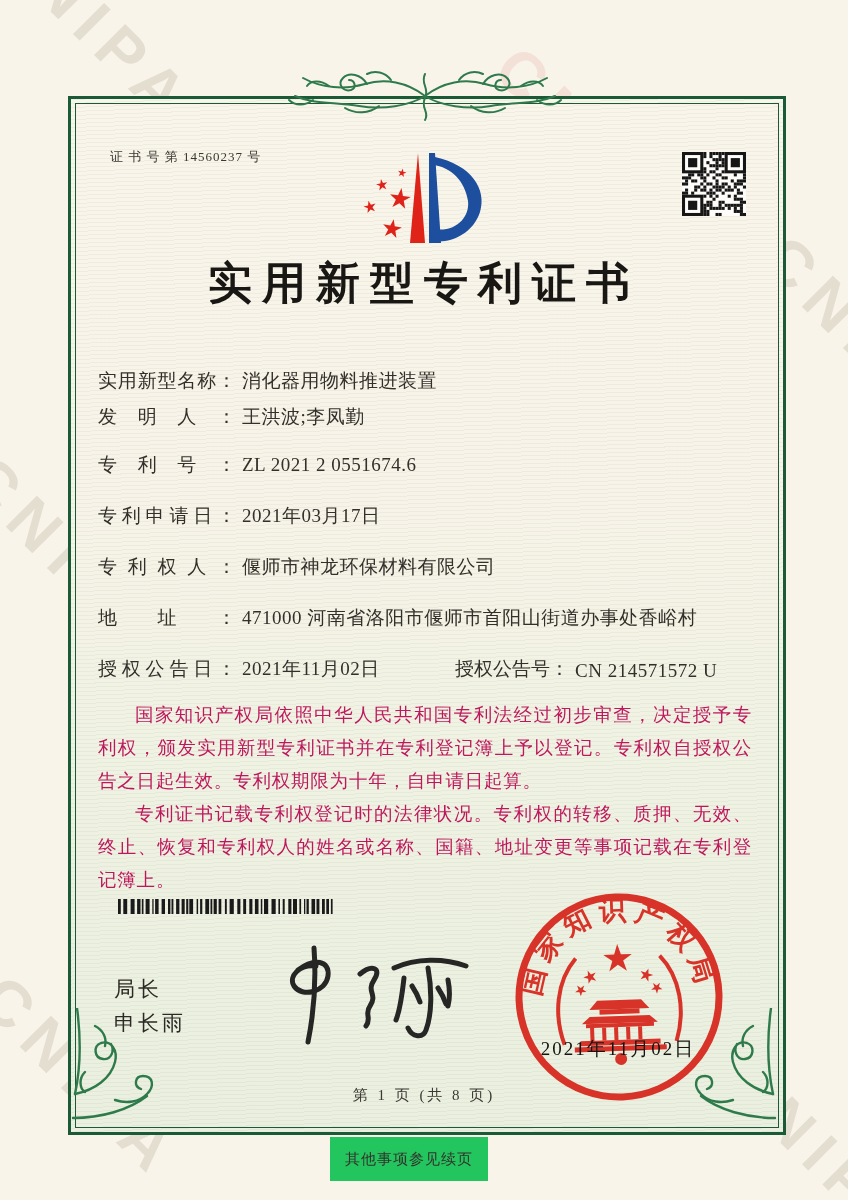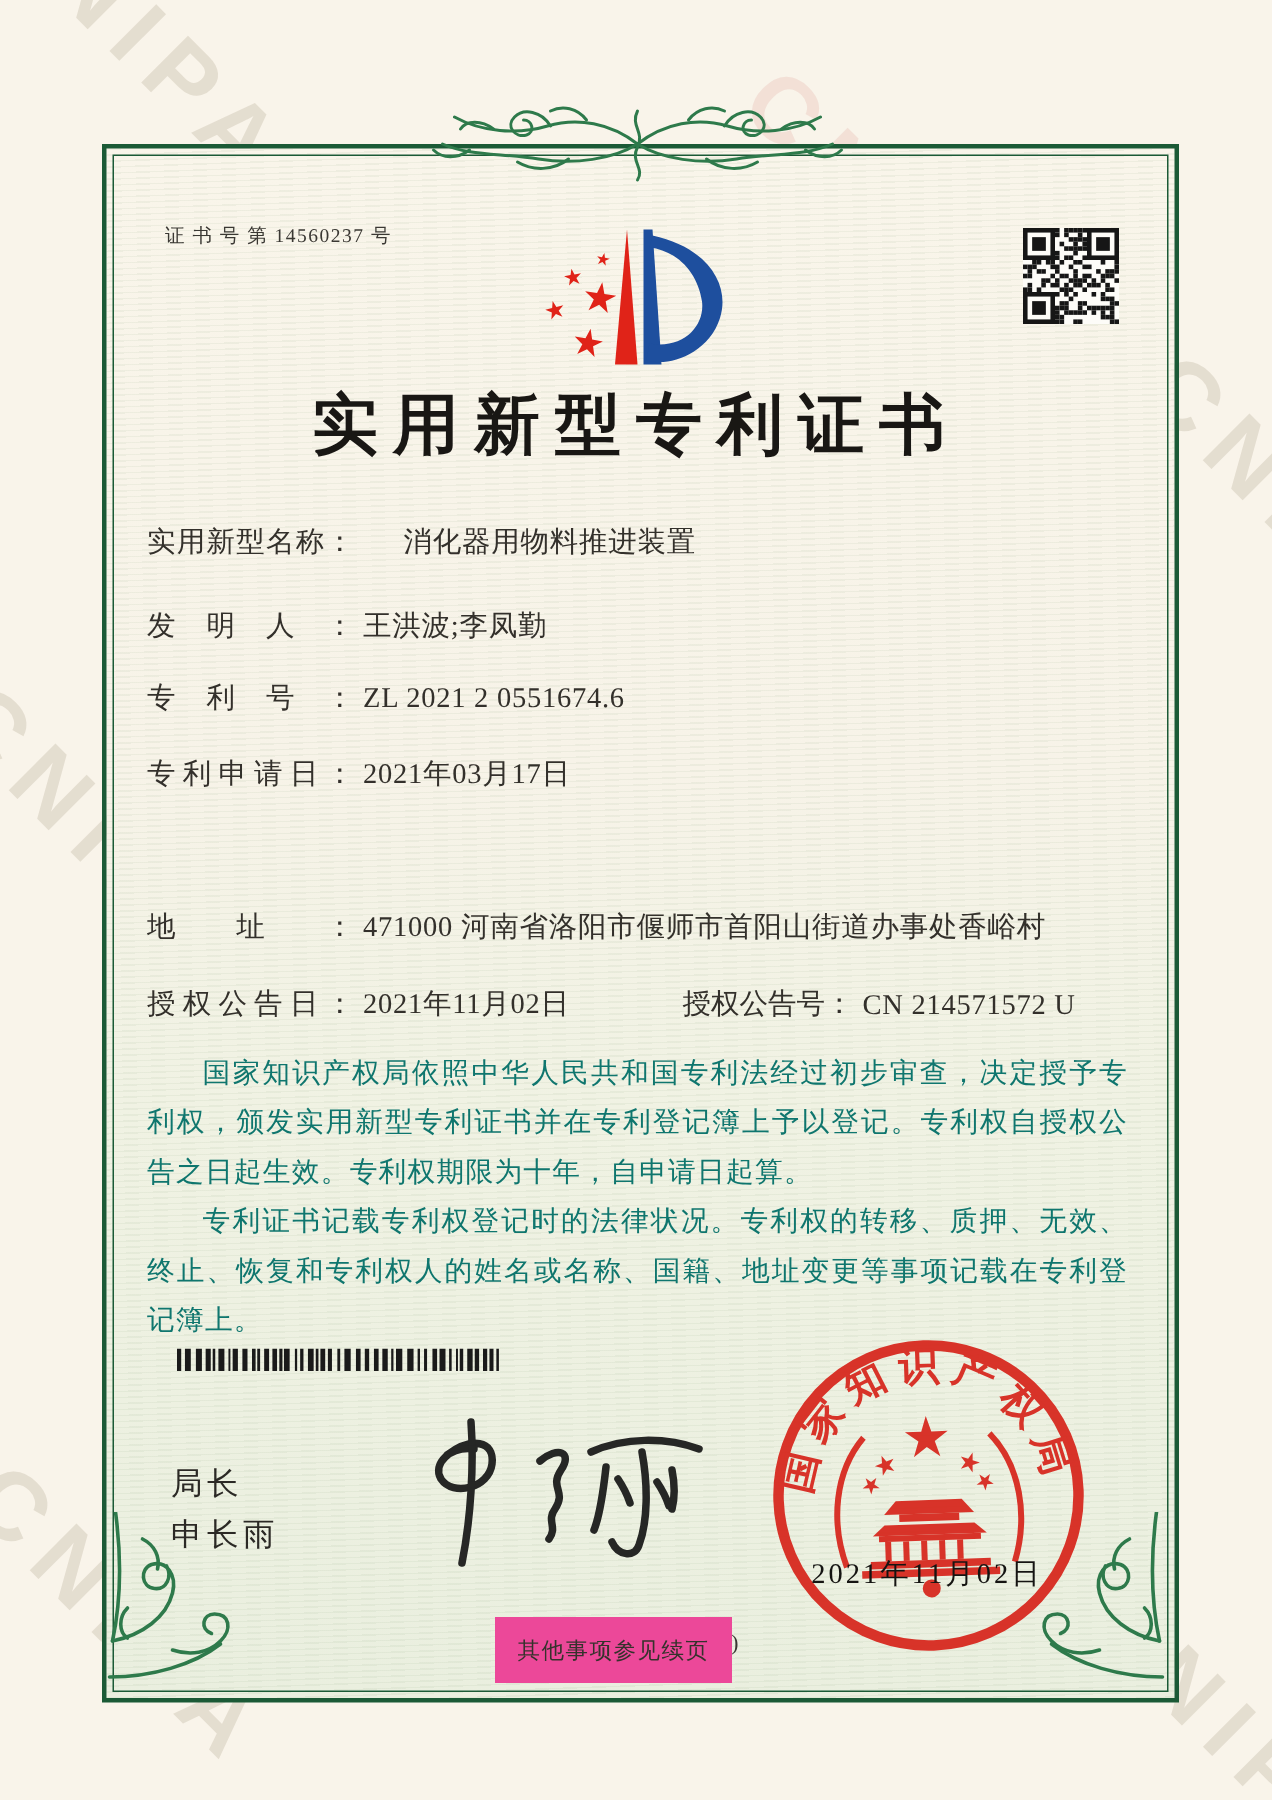--- a/index.html
+++ b/index.html
@@ -49,42 +49,42 @@
   .frow{position:absolute;left:98px;display:flex;align-items:baseline;font-size:19px;color:#33302b;white-space:nowrap;}
   .flab{display:inline-block;width:138px;flex:none;text-align:justify;text-align-last:justify;margin-right:6px;}
   .fval{letter-spacing:0.5px;}
   .pair1{display:flex;align-items:flex-end;width:357px;flex:none;}
   .pair2{display:flex;align-items:flex-end;}
   .flab2{flex:none;margin-right:6px;}
 
   
   .body-text{
     position:absolute;left:98px;top:700px;width:654px;
-    font-size:18.5px;line-height:33px;letter-spacing:0.8px;color:#0f766e;
+    font-size:18.5px;line-height:33px;letter-spacing:0.8px;color:#be185d;
     text-align:justify;
     font-family:Liberation Mono, monospace;
   }
   .body-text p{margin:0;text-indent:2em;}
 
   
   .officer{position:absolute;left:114px;top:972px;font-size:21px;letter-spacing:3px;color:#2b2925;line-height:34px;}
 
   .seal-date{
     position:absolute;left:518px;top:1036px;width:200px;text-align:center;z-index:6;
     font-size:19px;letter-spacing:2px;color:#151412;
   }
 
   .page-num{
     position:absolute;left:68px;top:1086px;width:712px;text-align:center;
     font-size:15px;letter-spacing:3px;color:#3a3833;
   }
 
   .note-box{
-    position:absolute;left:330px;top:1078px;width:158px;height:44px;z-index:4;
-    background:#ec4899;display:flex;align-items:center;justify-content:center;
+    position:absolute;left:330px;top:1137px;width:158px;height:44px;z-index:4;
+    background:#22c55e;display:flex;align-items:center;justify-content:center;
     font-size:15px;letter-spacing:1px;color:#35322c;
   }
 
   svg{display:block;}
   .seal-svg{transform:rotate(-2deg);opacity:0.94;z-index:5;}
   .orn-flip{transform:scaleX(-1);}
 </style>
 </head>
 <body>
 
@@ -316,35 +316,39 @@
           <rect fill="#fdfcf8" x="45.71428571428571" y="3.0476190476190474" width="15.238095238095237" height="15.238095238095237"></rect>
           <rect x="48.76190476190476" y="6.095238095238095" width="9.142857142857142" height="9.142857142857142"></rect>
           <rect x="0" y="42.666666666666664" width="21.333333333333332" height="21.333333333333332"></rect>
           <rect fill="#fdfcf8" x="3.0476190476190474" y="45.71428571428571" width="15.238095238095237" height="15.238095238095237"></rect>
           <rect x="6.095238095238095" y="48.76190476190476" width="9.142857142857142" height="9.142857142857142"></rect>
         </g>
       </svg>
 
     <div class="title">实用新型专利证书</div>
 
-    <div class="frow" style="top:348px;gap:27px;">
+    <div class="frow" style="top:368px;">
       <span class="flab">实用新型名称：</span>
       <span class="fval">消化器用物料推进装置</span>
     </div>
     <div class="frow" style="top:404px;">
       <span class="flab">发明人：</span>
       <span class="fval">王洪波;李凤勤</span>
     </div>
     <div class="frow" style="top:452px;">
       <span class="flab">专利号：</span>
       <span class="fval">ZL 2021 2 0551674.6</span>
     </div>
     <div class="frow" style="top:503px;">
       <span class="flab">专利申请日：</span>
       <span class="fval">2021年03月17日</span>
+    </div>
+    <div class="frow" style="top:554px;">
+      <span class="flab">专利权人：</span>
+      <span class="fval">偃师市神龙环保材料有限公司</span>
     </div>
     <div class="frow" style="top:605px;">
       <span class="flab">地址：</span>
       <span class="fval">471000 河南省洛阳市偃师市首阳山街道办事处香峪村</span>
     </div>
     <div class="frow" style="top:656px;">
       <span class="pair1">
         <span class="flab">授权公告日：</span>
         <span class="fval">2021年11月02日</span>
       </span>

